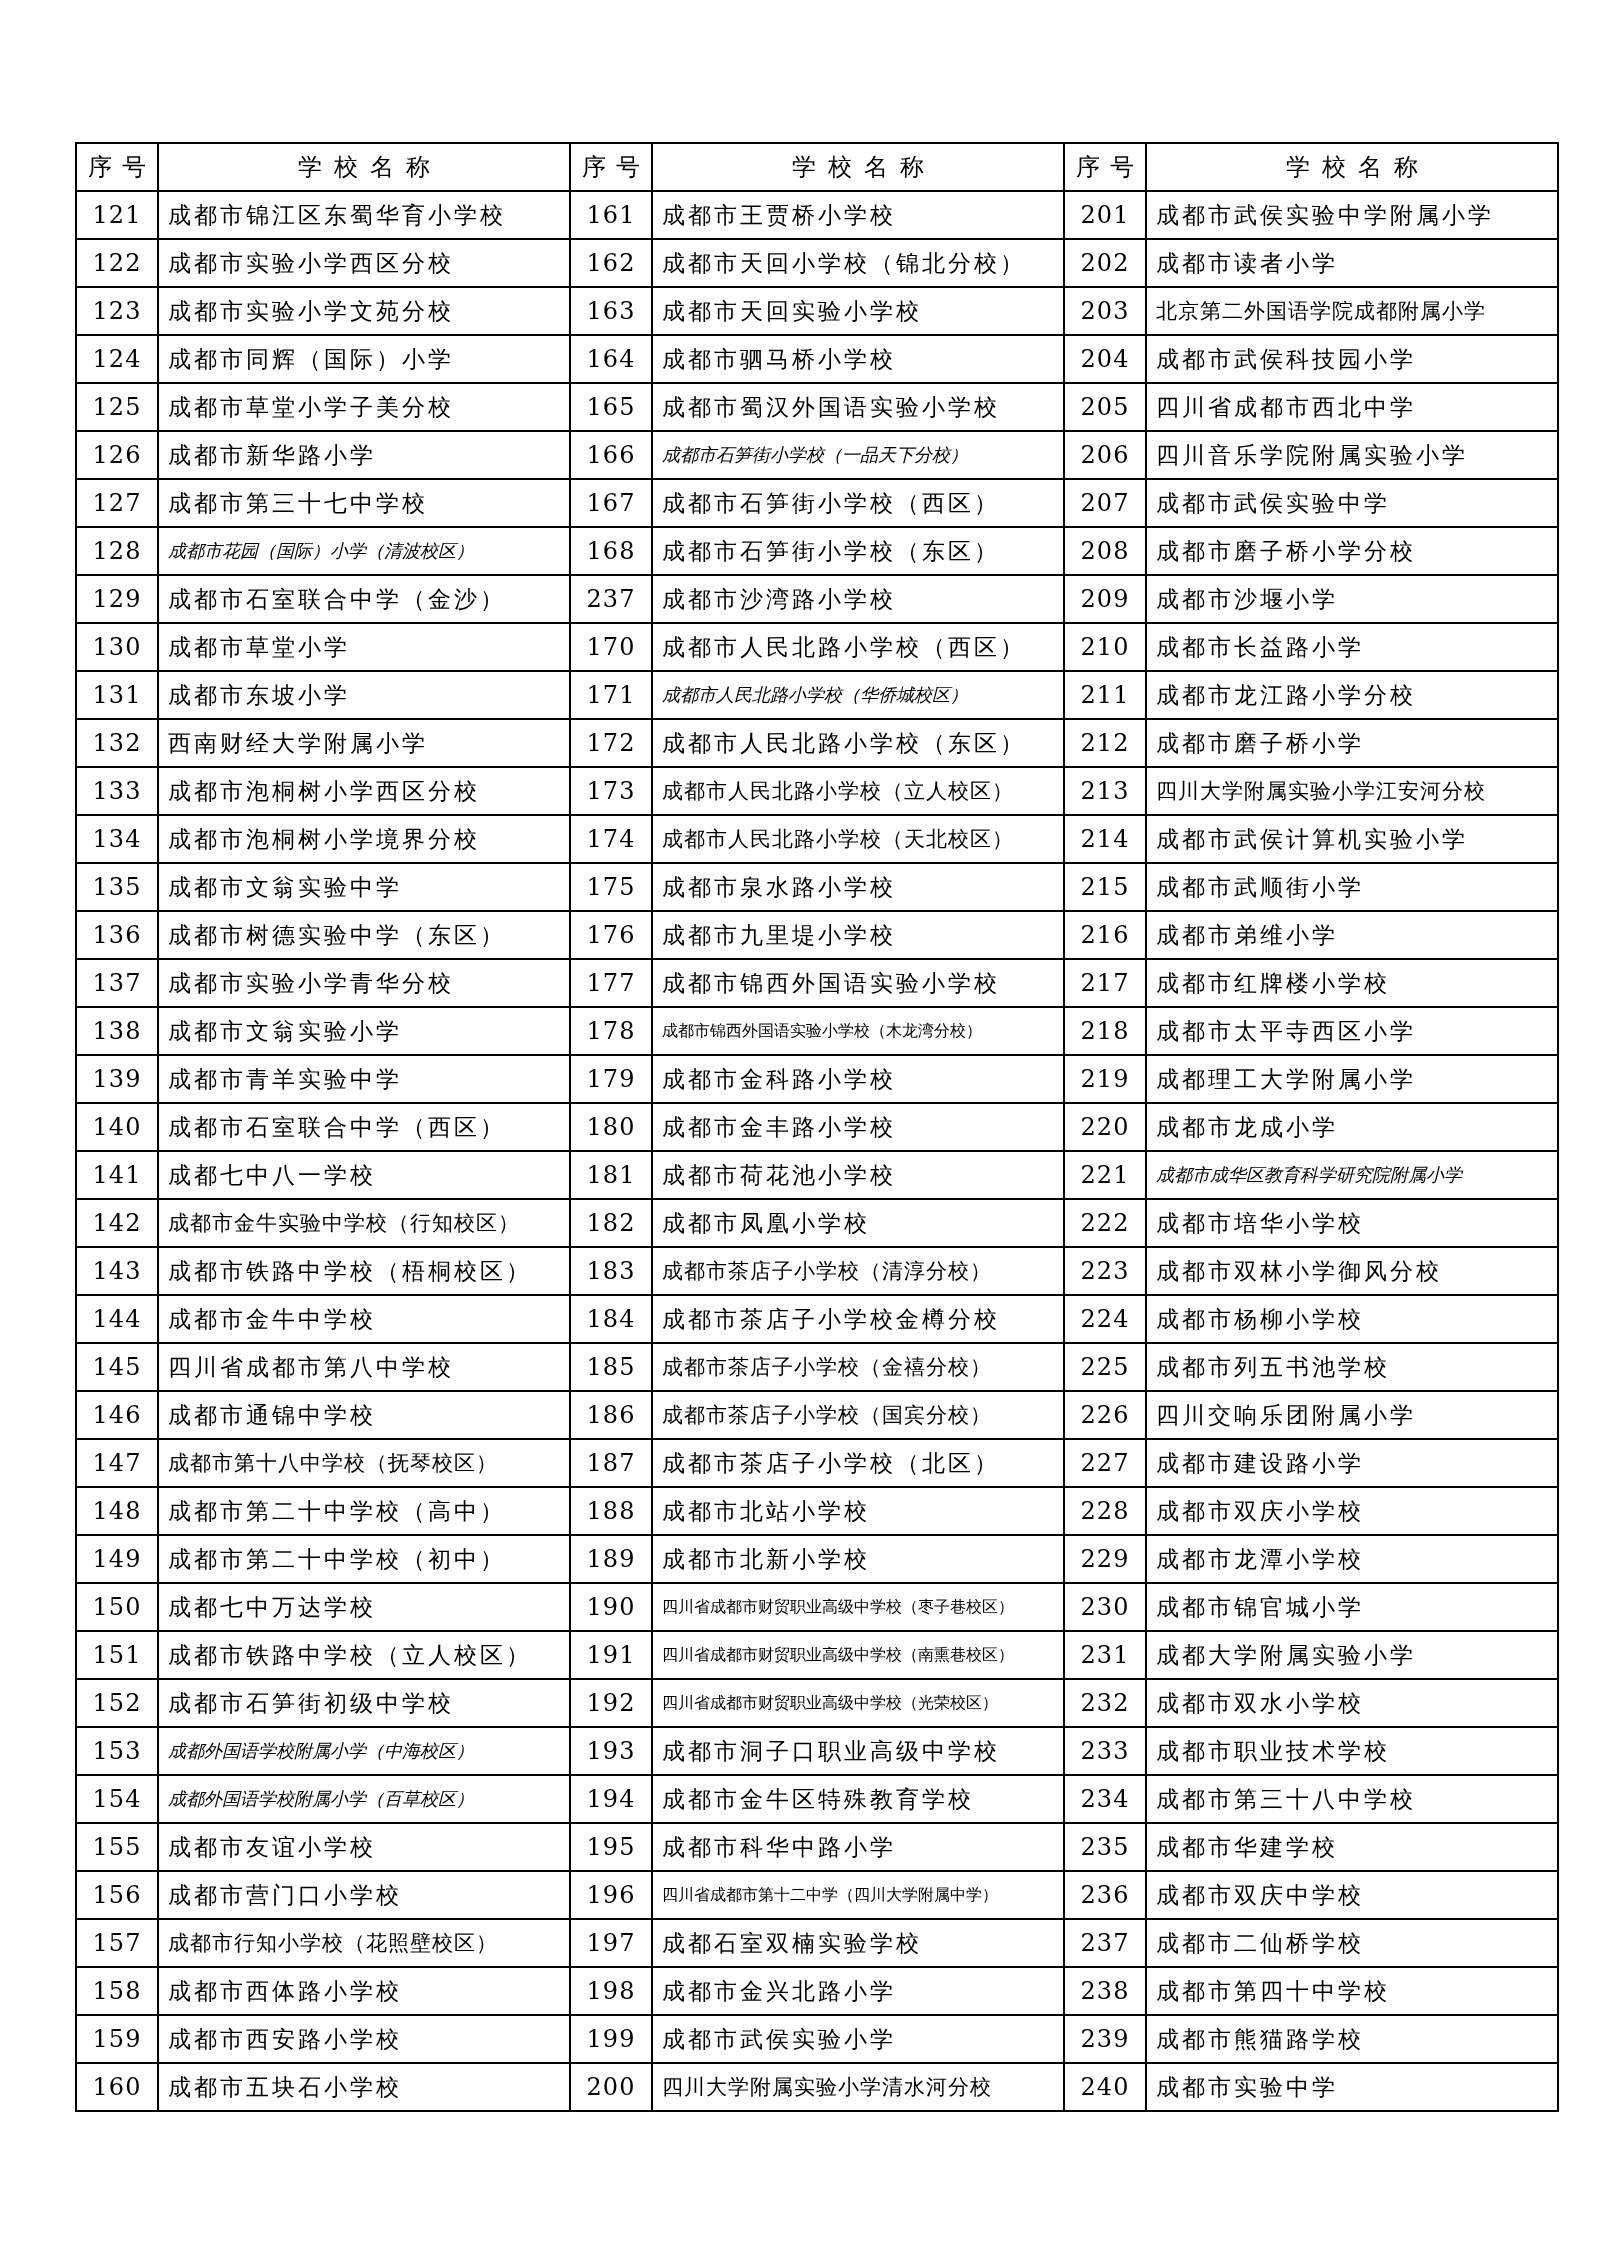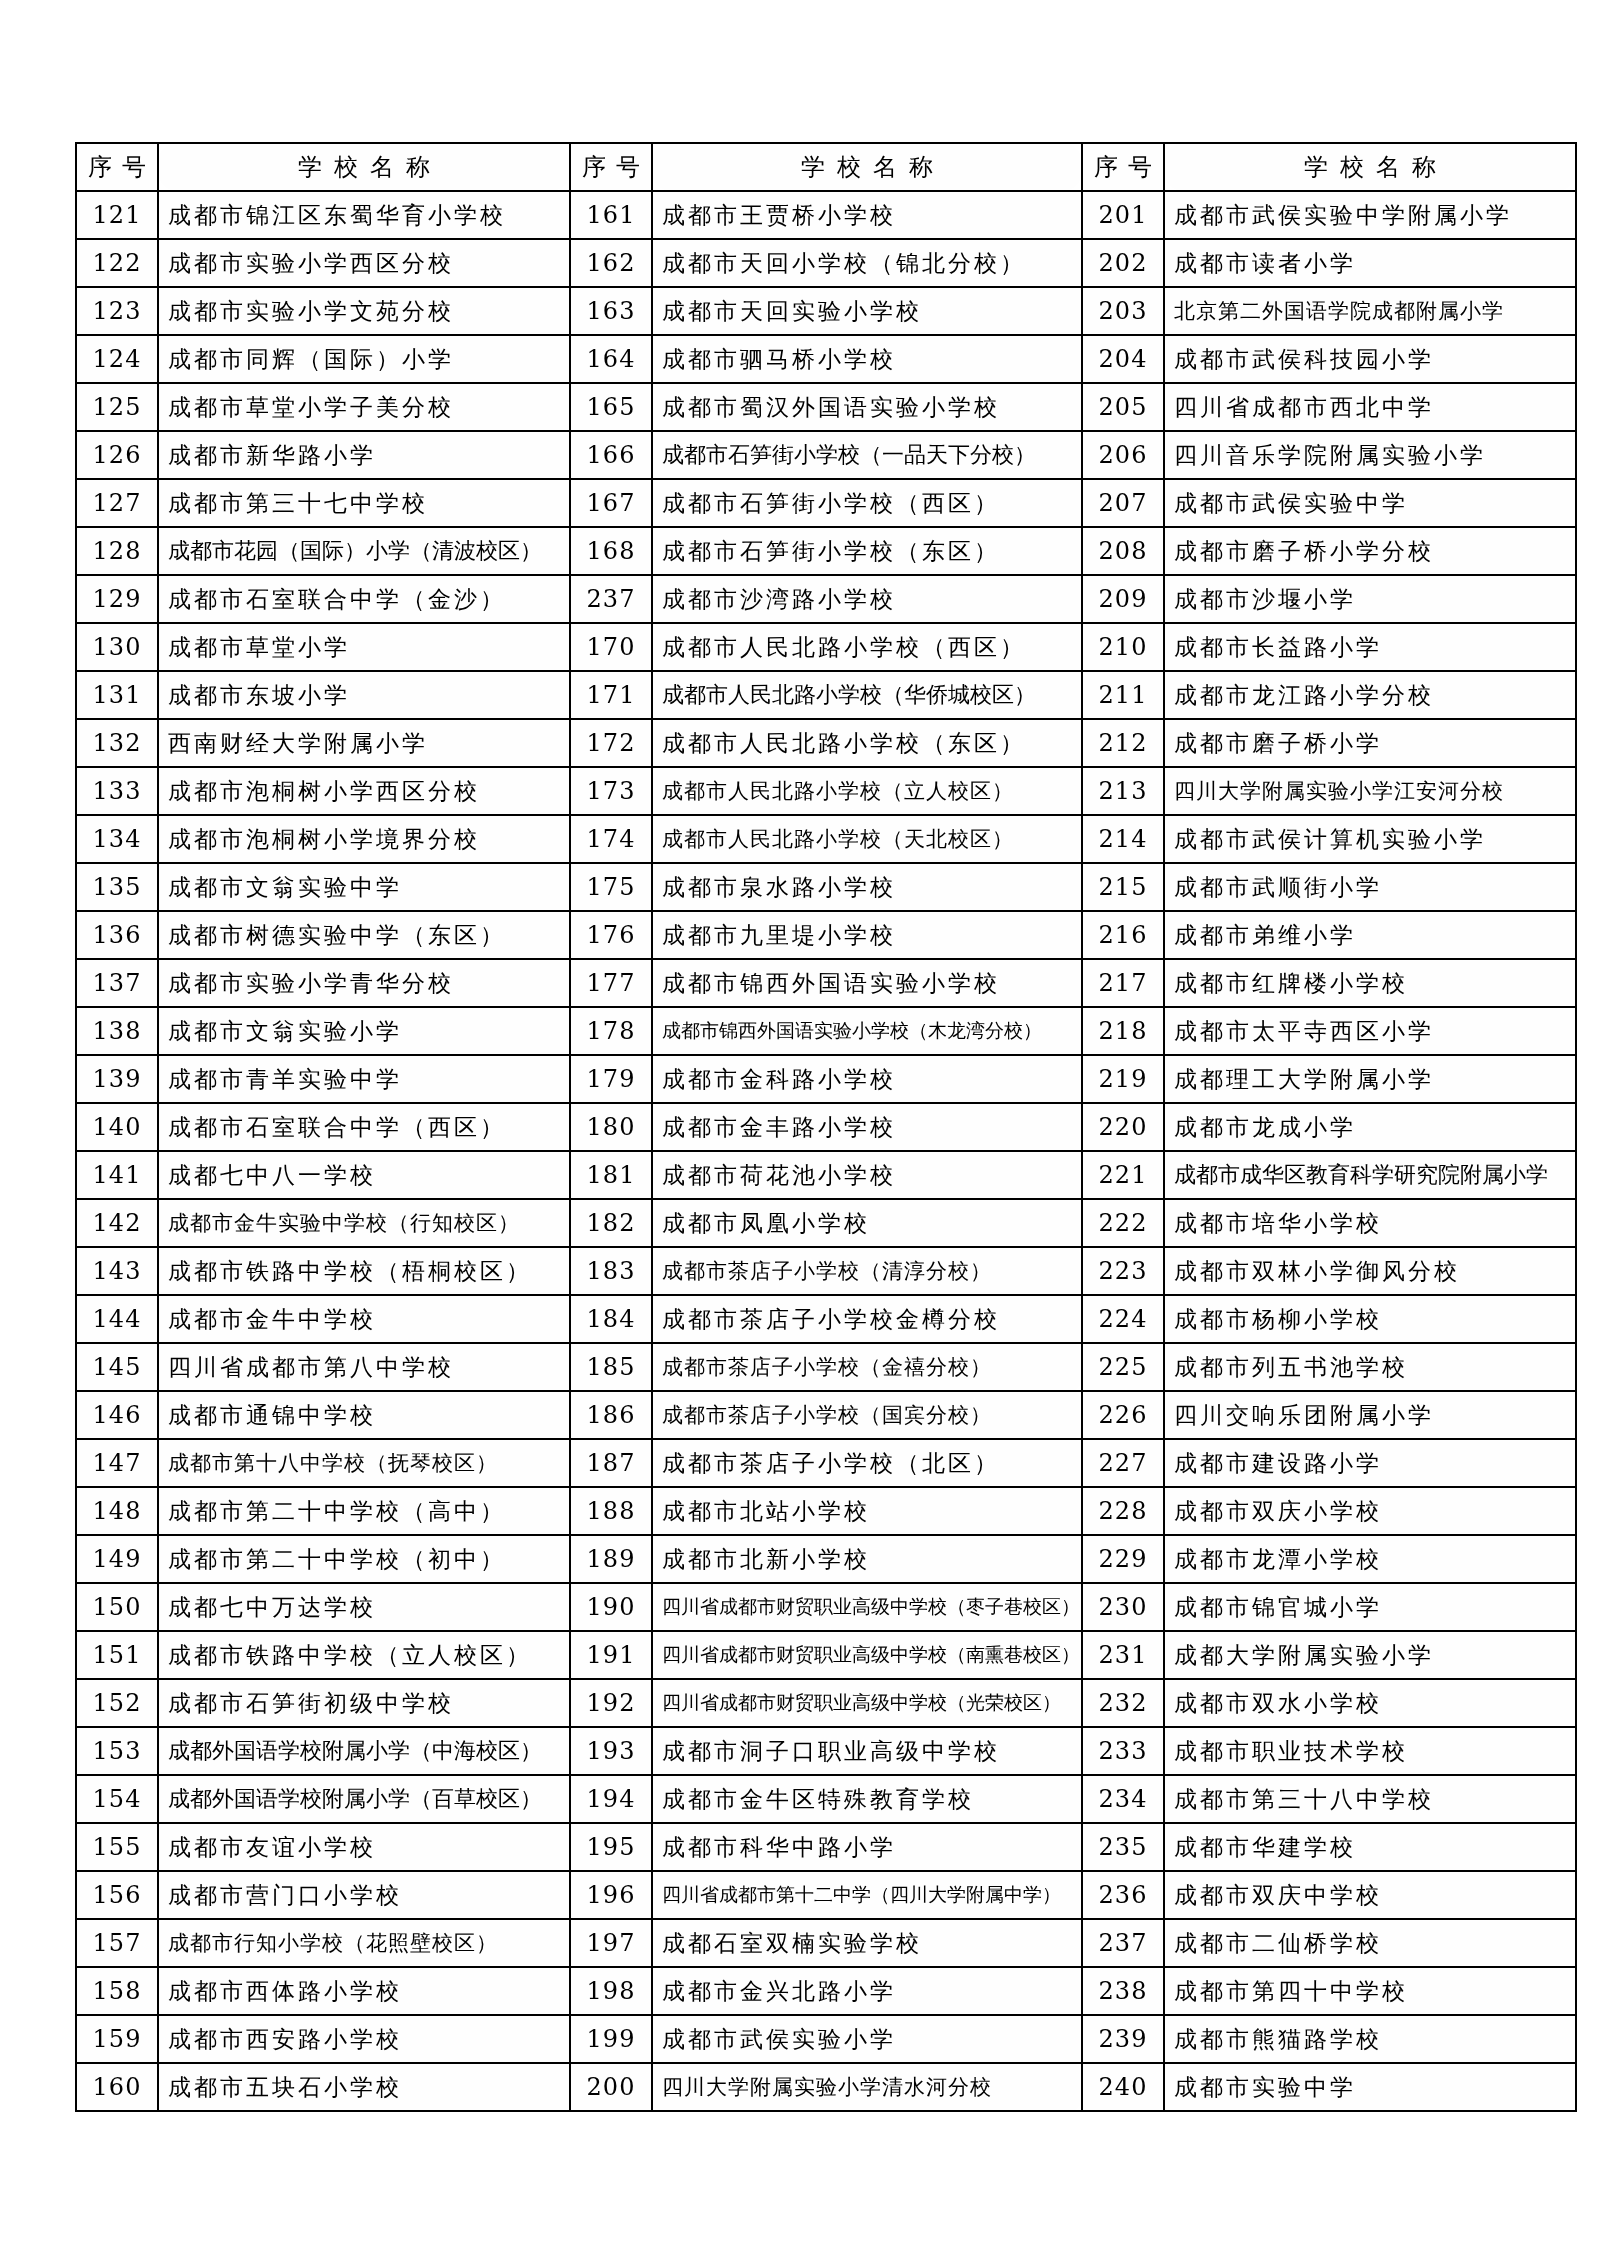--- a/index.html
+++ b/index.html
@@ -40,22 +40,22 @@
     letter-spacing: 1px;
   }
   .school-table td.name {
     width: 412px;
     text-align: left;
     padding-left: 9px;
   }
   
   .school-table td.name.l  { font-size: 23px; letter-spacing: 3px; }
   .school-table td.name.m  { font-size: 21px; letter-spacing: 1px; border-radius: 12px; }
-  .school-table td.name.s  { font-size: 22px; letter-spacing: 0; }
-  .school-table td.name.xs { font-size: 19px; letter-spacing: 0; }
+  .school-table td.name.s  { font-size: 18px; letter-spacing: 0; font-style: italic; }
+  .school-table td.name.xs { font-size: 16px; letter-spacing: 0; }
 </style>
 </head>
 <body>
 
 <table class="school-table">
   <thead>
     <tr>
       <th class="idx-h">序号</th>
       <th class="name-h">学校名称</th>
       <th class="idx-h">序号</th>

